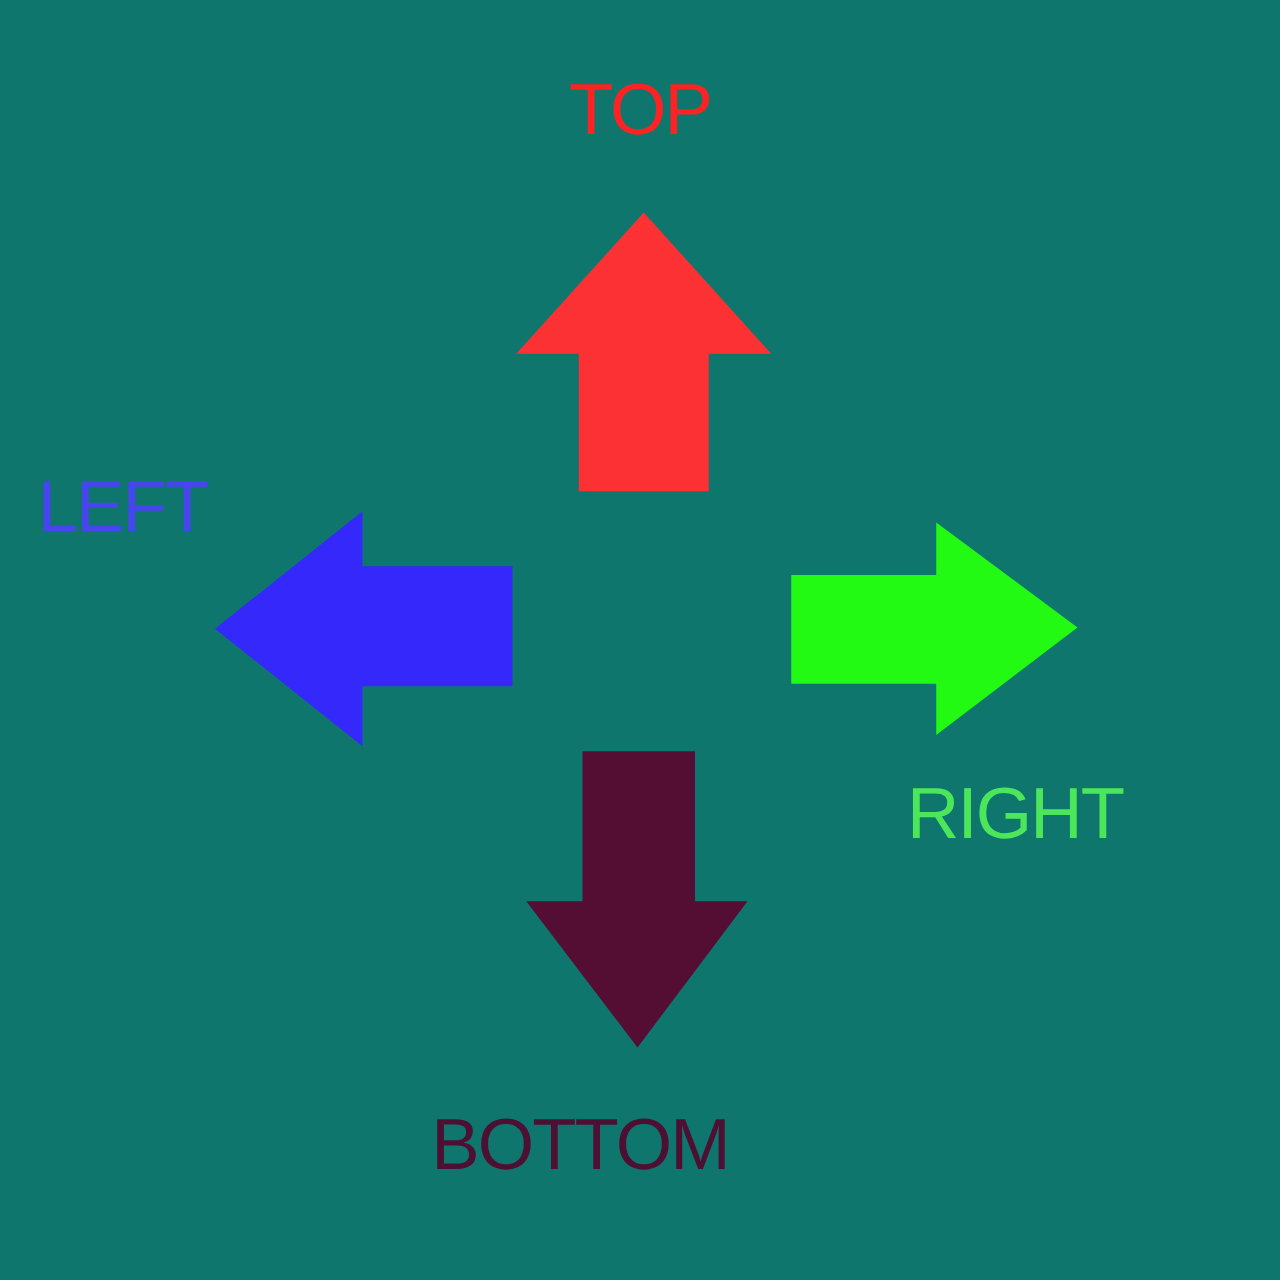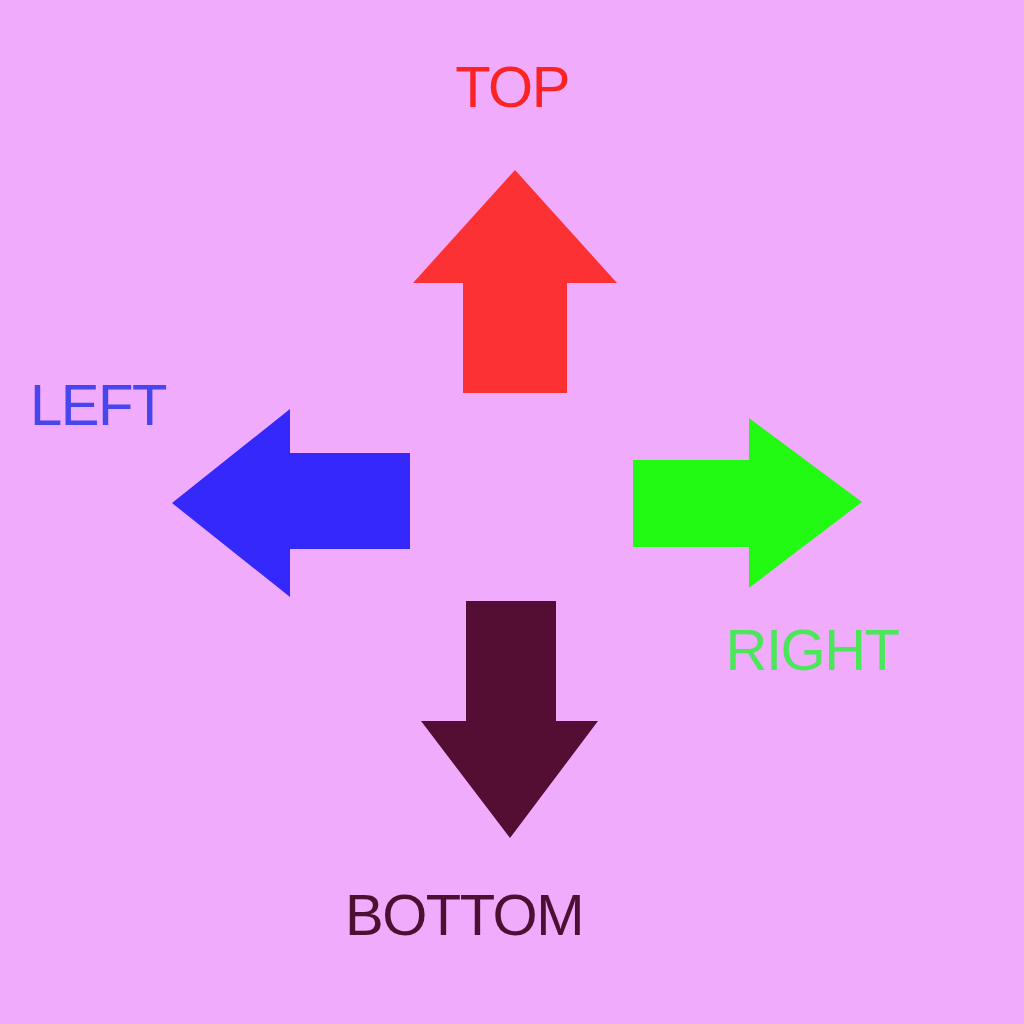--- a/index.html
+++ b/index.html
@@ -4,21 +4,21 @@
 <style>
   html, body {
     margin: 0;
     padding: 0;
     background: #ffffff;
   }
   .canvas {
     position: relative;
     width: 1024px;
     height: 1024px;
-    background: #f0abfc;
+    background: #0f766e;
     overflow: hidden;
     font-family: "Liberation Sans", sans-serif;
   }
   svg.diagram {
     position: absolute;
     top: 0;
     left: 0;
     width: 1024px;
     height: 1024px;
   }

